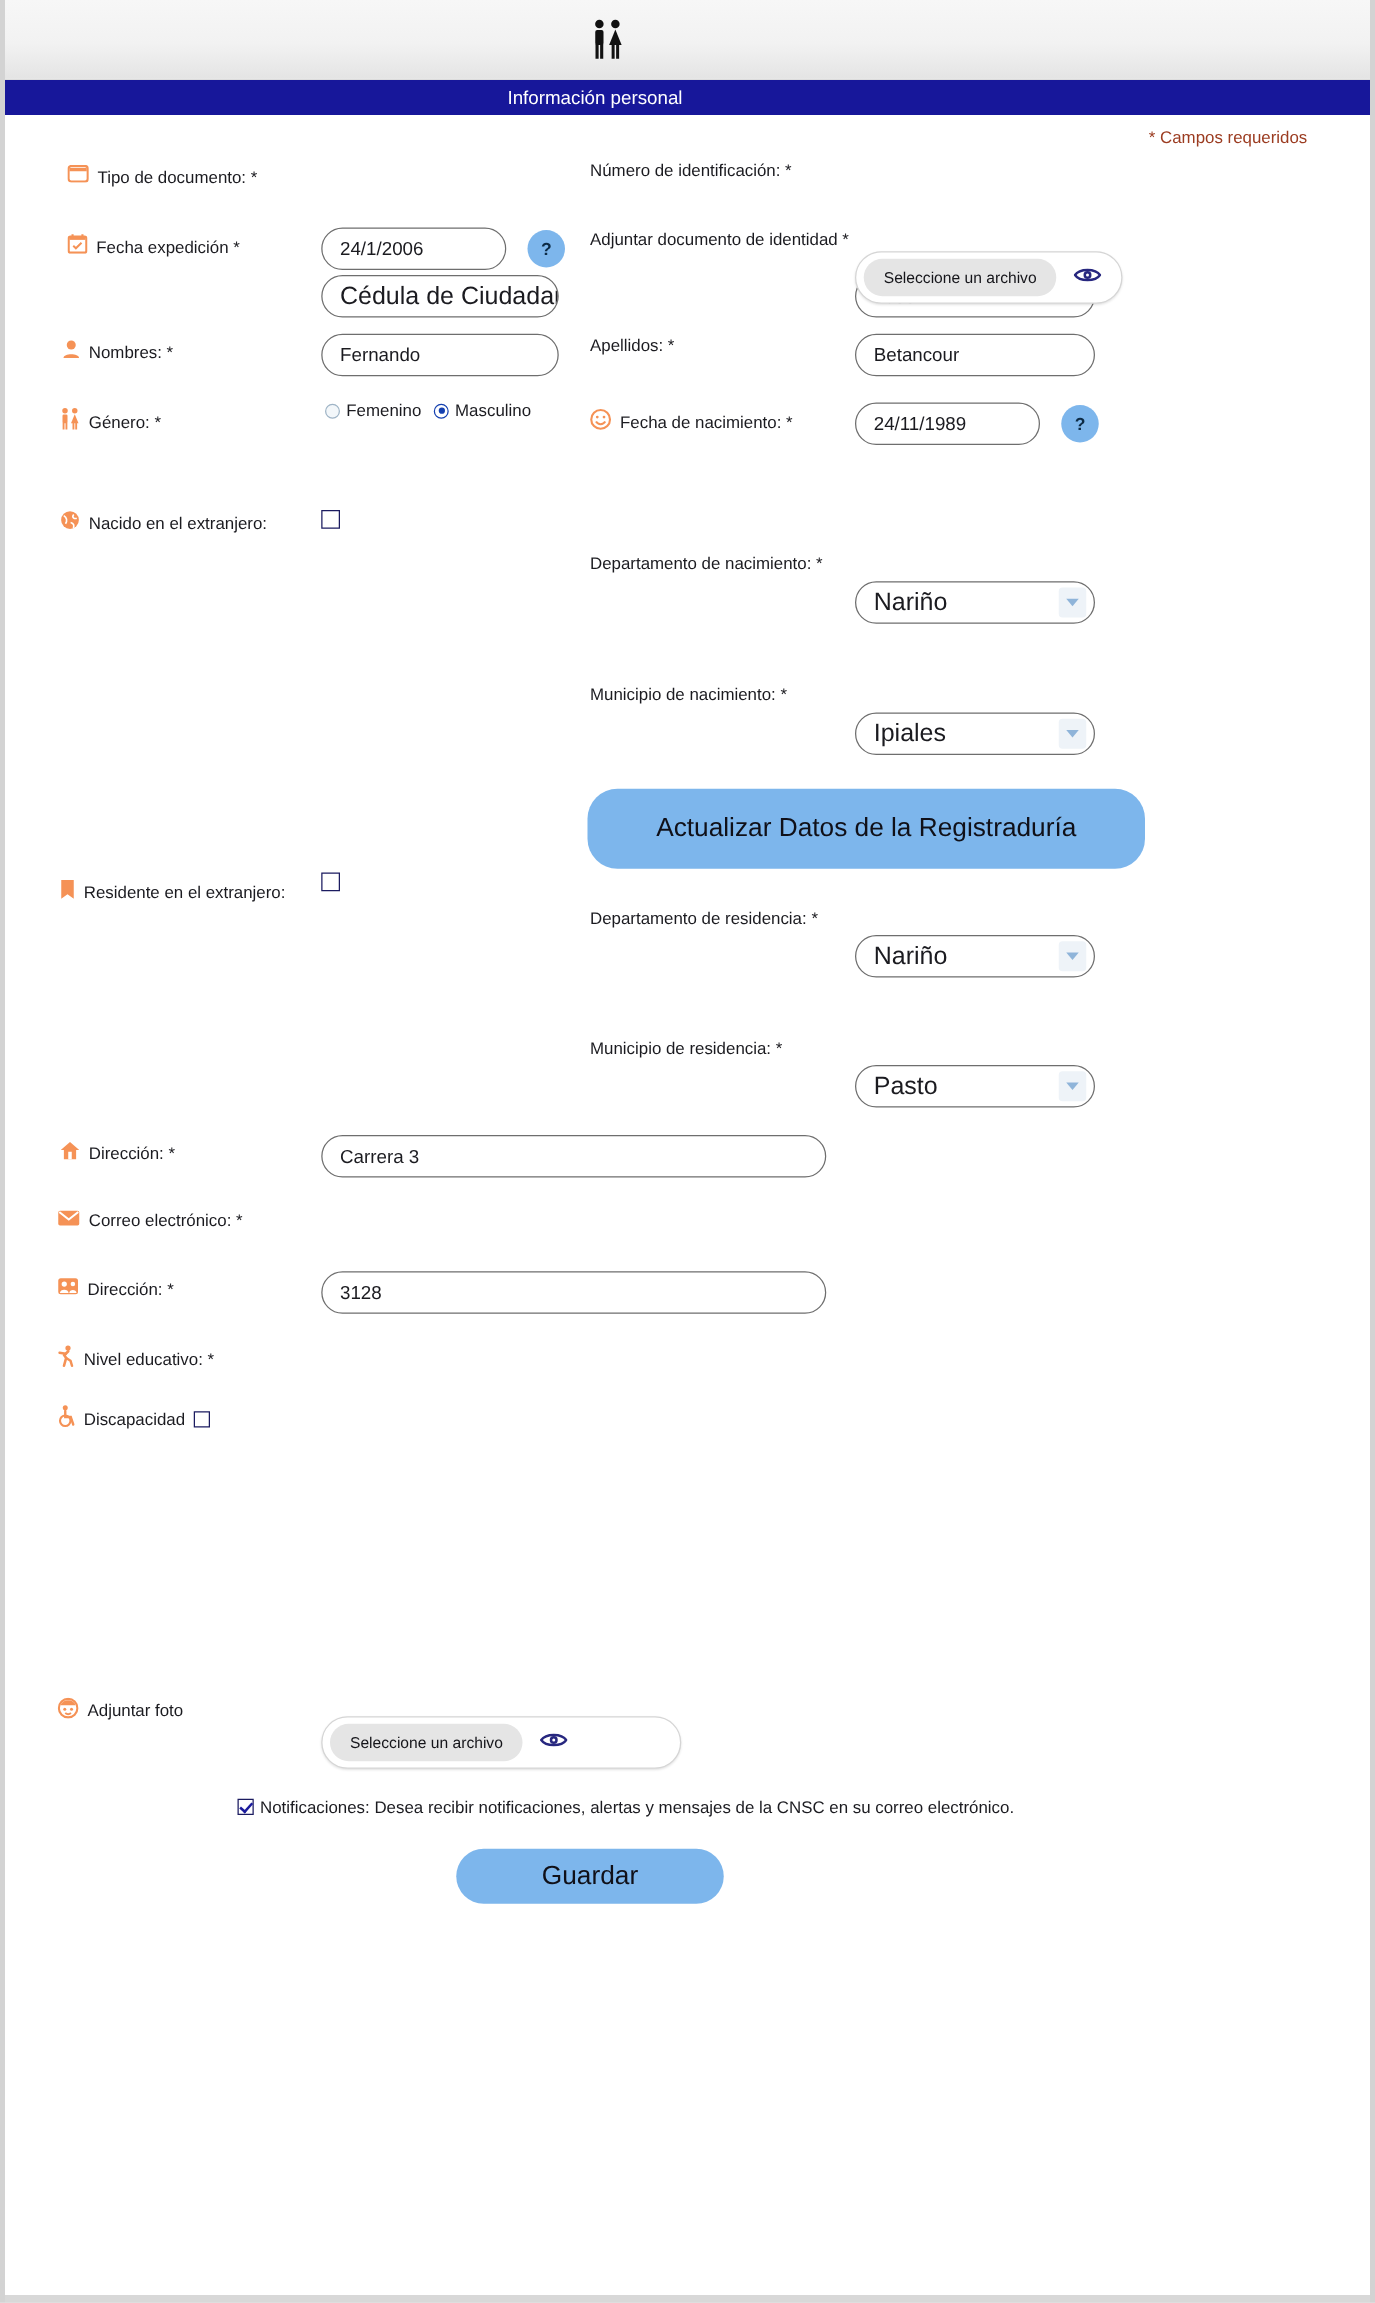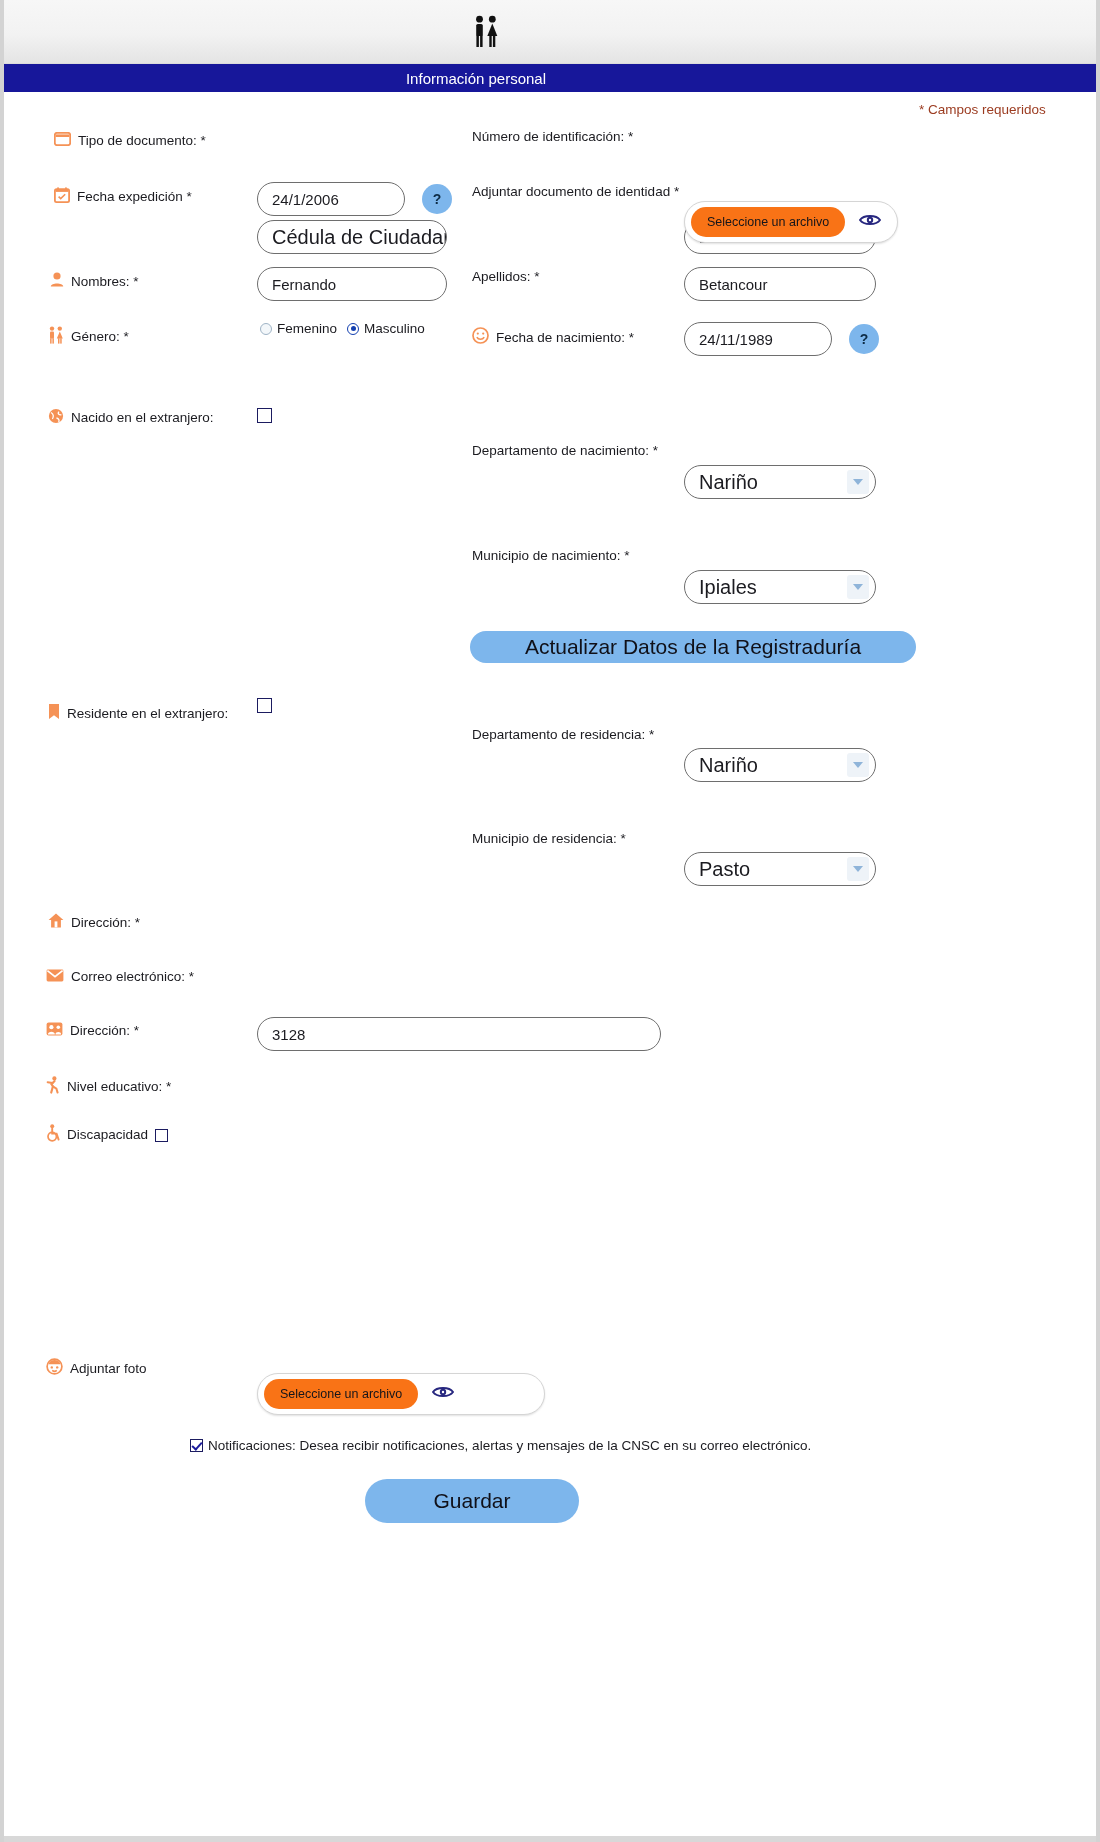--- a/index.html
+++ b/index.html
@@ -162,21 +162,21 @@
     border: 1px solid #d5d5d5;
     border-radius: 21px;
     background: #ffffff;
     display: flex;
     align-items: center;
     gap: 14px;
     padding: 0 6px 0 6px;
     box-shadow: 0 1px 2px rgba(0,0,0,0.12);
   }
   .filepill .choose {
-    background: #f97316;
+    background: #e5e5e5;
     border-radius: 16px;
     height: 30px;
     padding: 0 16px;
     display: flex;
     align-items: center;
     font-size: 12.5px;
     color: #15151a;
     white-space: nowrap;
   }
 
@@ -423,21 +423,21 @@
     </div>
 
     <div class="abs fld-label" style="left:468px; top:456px;">Municipio de nacimiento: *</div>
     <div class="abs selfield" style="left:680px; top:478px; width:192px;">
       <span>Ipiales</span>
       <span class="sel-caret">
           <i></i>
         </span>
     </div>
 
-    <div class="abs bigbtn" style="left:466px; top:539px; width:446px; height:32px;">Actualizar Datos de la Registraduría</div>
+    <div class="abs bigbtn" style="left:466px; top:539px; width:446px; height:64px;">Actualizar Datos de la Registraduría</div>
 
     <div class="abs row-label" style="left:44px; top:611px;">
       <span class="ico">
         <svg width="12" height="17" viewBox="0 0 12 17">
           <path d="M1 0.9 H11 V16 L6 12.3 L1 16 Z" fill="#f59256"></path>
         </svg>
       </span>
       <span class="fld-label">Residente en el extranjero:</span>
     </div>
     <span class="abs cbx" style="left:253px; top:606px;"></span>
@@ -459,20 +459,23 @@
     </div>
 
     <div class="abs row-label" style="left:44px; top:821px;">
       <span class="ico">
         <svg width="16" height="15" viewBox="0 0 16 15">
           <path d="M8 0.6 L15.4 7 H12.9 V14.4 H3.1 V7 H0.6 Z" fill="#f59256"></path>
           <rect x="6.6" y="8.4" width="2.8" height="6" fill="#ffffff"></rect>
         </svg>
       </span>
       <span class="fld-label">Dirección: *</span>
+    </div>
+    <div class="abs txtfield" style="left:253px; top:816px; width:404px;">
+      <span>Carrera 3</span>
     </div>
 
     <div class="abs row-label" style="left:42px; top:876px;">
       <span class="ico">
         <svg width="18" height="13" viewBox="0 0 18 13">
           <rect x="0.6" y="0.6" width="16.8" height="11.8" rx="1.4" fill="#f59256"></rect>
           <path d="M1.4 1.6 L9 7.6 L16.6 1.6" fill="none" stroke="#ffffff" stroke-width="1.7"></path>
         </svg>
       </span>
       <span class="fld-label">Correo electrónico: *</span>

